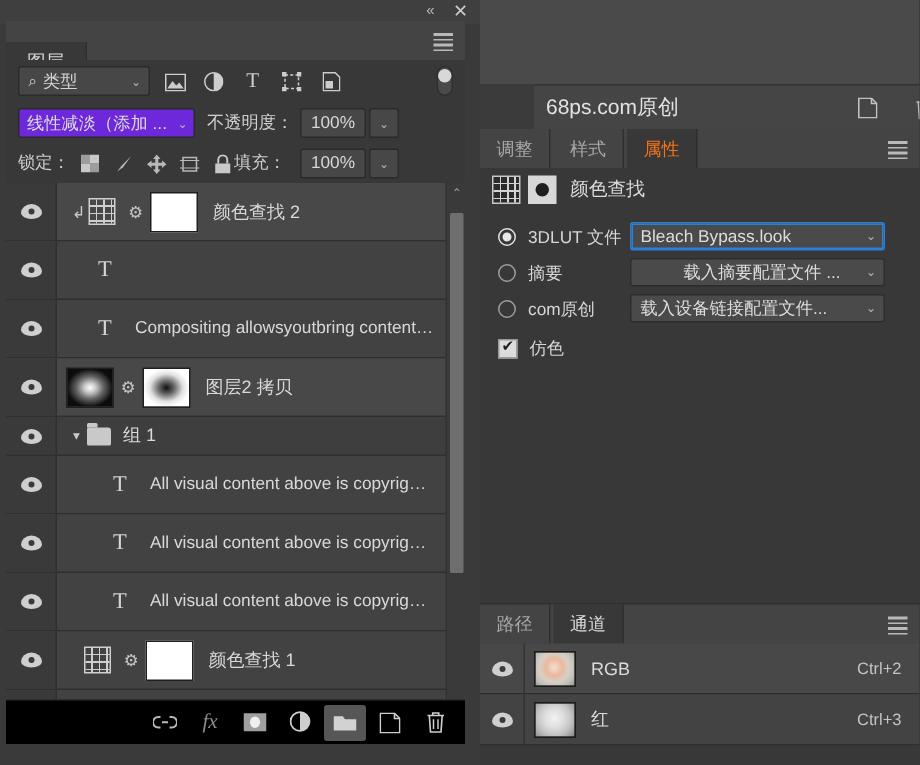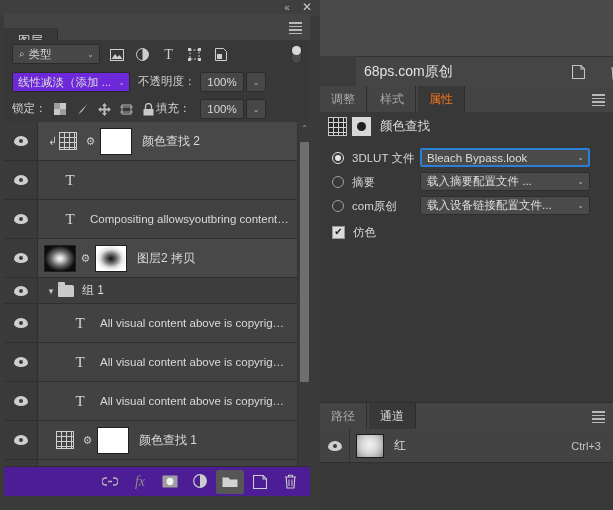--- a/index.html
+++ b/index.html
@@ -177,21 +177,21 @@
     border-left:1px solid #333;
   }
   .lscroll .arr { position:absolute; left:0; width:13px; height:13px; color:#9a9a9a; font-size:8px; text-align:center; line-height:13px; }
   .lscroll .arr.up { top:0; }
   .lscroll .arr.dn { bottom:0; }
   .lscroll .thumbbar { position:absolute; left:2px; top:20px; width:9px; height:240px; background:#6e6e6e; border-radius:1px; }
 
   
   .lp-bottom {
     position:absolute; left:0; bottom:0; width:306px; height:30px;
-    background:#4c1d95; border-top:1px solid #2e2e2e;
+    background:#000000; border-top:1px solid #2e2e2e;
     display:flex; align-items:center; justify-content:flex-end; padding-right:6px;
   }
   .bico {
     width:28px; height:24px; display:flex; align-items:center; justify-content:center;
     color:#cfcfcf; font-size:13px; margin-left:2px;
   }
   .bico.sel { background:#565656; border-radius:2px; }
   .bico.dim { color:#8c8c8c; }
 
   
@@ -608,21 +608,21 @@
           <div class="lbl">3DLUT 文件</div>
           <div class="pselect hl" style="left:100px; top:2px; width:170px;">
             <span>Bleach Bypass.look</span>
             <span class="cv">⌄</span>
           </div>
         </div>
 
         <div class="prow">
           <div class="radio"></div>
           <div class="lbl">摘要</div>
-          <div class="pselect" style="left:100px; top:2px; width:170px;">
+          <div class="pselect" style="left:100px; top:2px; width:170px;justify-content:center;">
             <span>载入摘要配置文件 ...</span>
             <span class="cv">⌄</span>
           </div>
         </div>
 
         <div class="prow">
           <div class="radio"></div>
           <div class="lbl">com原创</div>
           <div class="pselect" style="left:100px; top:2px; width:170px;">
             <span>载入设备链接配置文件...</span>
@@ -646,20 +646,28 @@
           <span>通道</span>
         </div>
         <div class="p-menu">
             <i></i>
             <i></i>
             <i></i>
             <i></i>
           </div>
       </div>
 
+      <div class="ch-row">
+        <div class="ch-eye">
+            <div class="eye"></div>
+          </div>
+        <div class="ch-thumb rgb"></div>
+        <div class="ch-name">RGB</div>
+        <div class="ch-key">Ctrl+2</div>
+      </div>
 
       <div class="ch-row alt">
         <div class="ch-eye">
             <div class="eye"></div>
           </div>
         <div class="ch-thumb red"></div>
         <div class="ch-name">红</div>
         <div class="ch-key">Ctrl+3</div>
       </div>
     </div>

